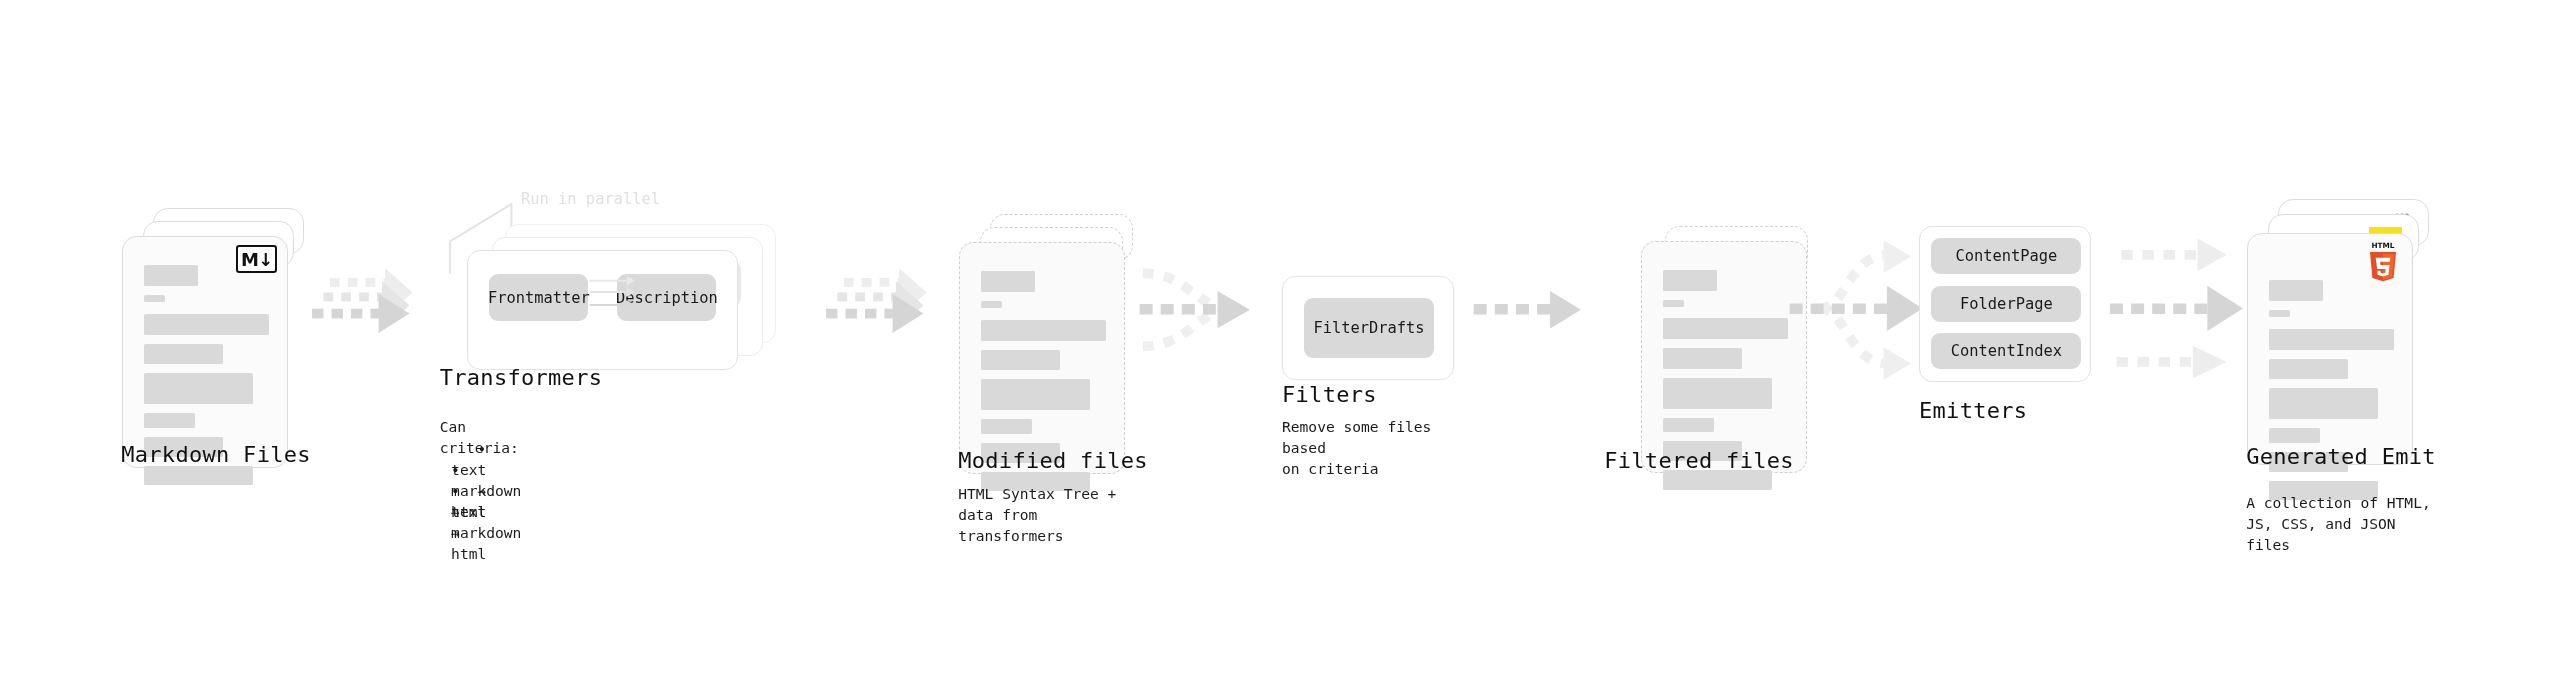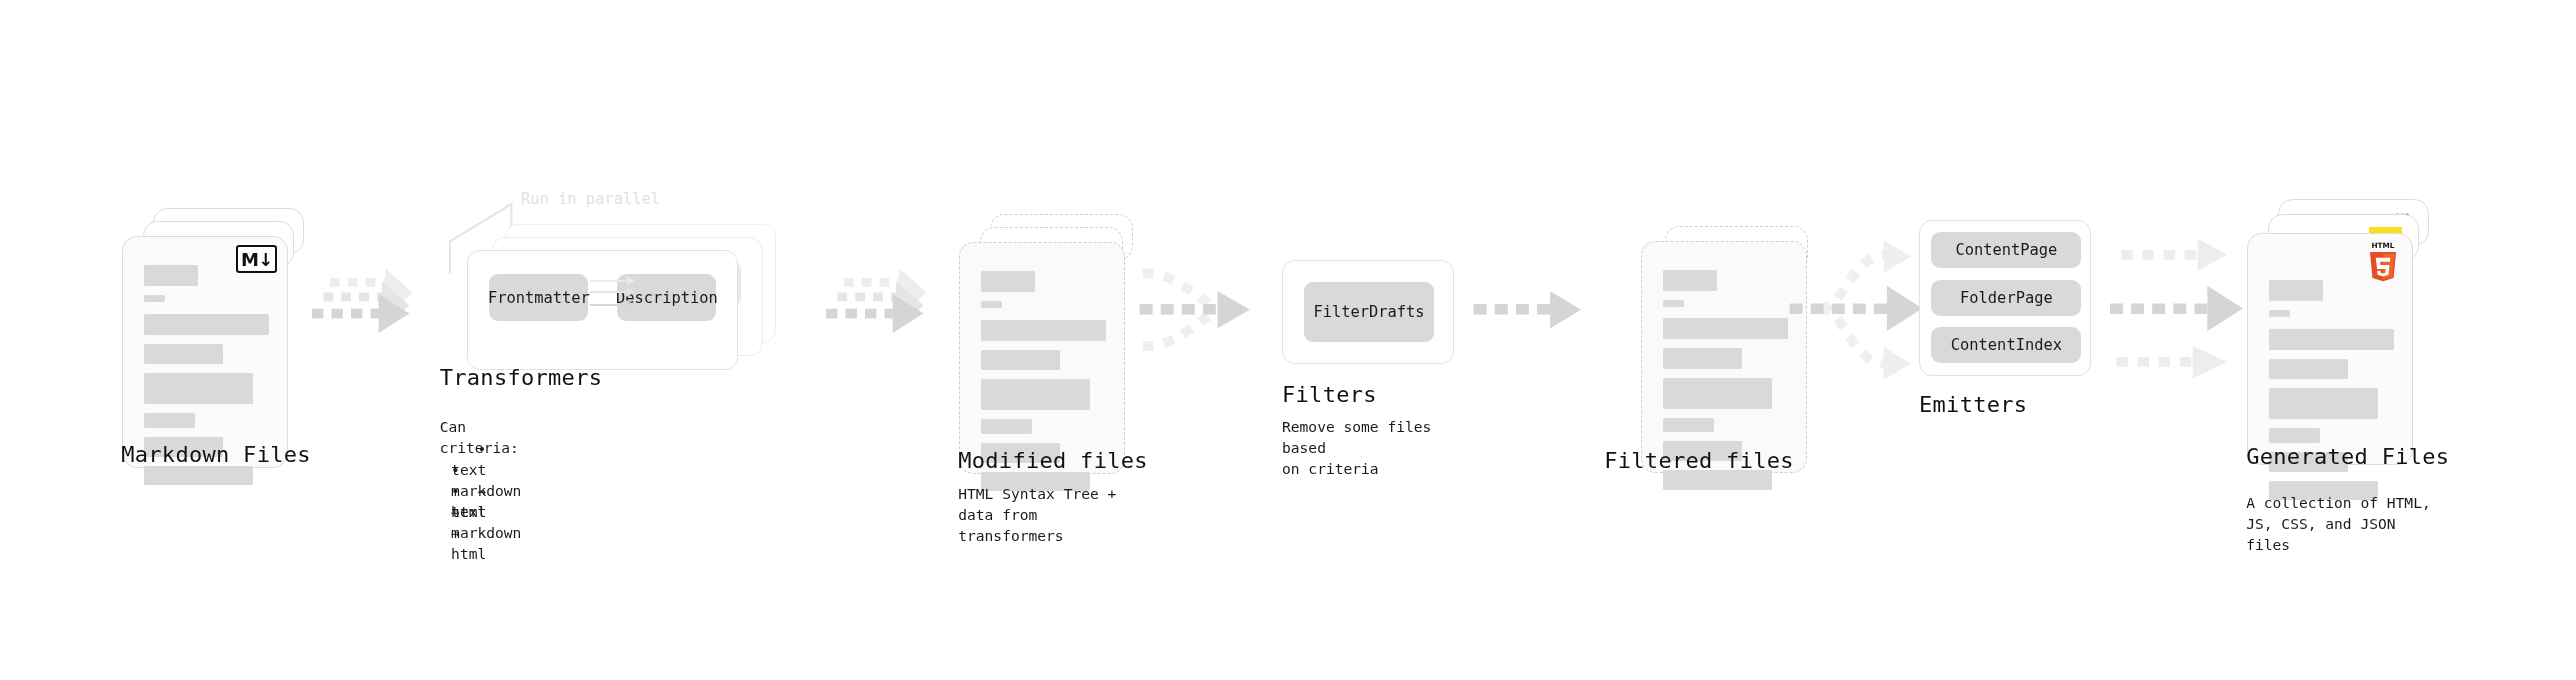--- a/index.html
+++ b/index.html
@@ -245,21 +245,21 @@
         <rect x="2" y="44" width="16" height="13"></rect>
           <rect x="28" y="44" width="16" height="13"></rect>
         <rect x="54" y="44" width="16" height="13"></rect>
           <rect x="80" y="44" width="16" height="13"></rect>
         <polygon points="98,28 138,51 98,74"></polygon>
       </g>
     </svg>
   </div>
 
   <div class="node" style="left:1282px;top:260px;">
-    <div class="group" style="position:relative;left:0;top:0;width:172px;height:104px;">
+    <div class="group" style="position:relative;left:0;top:16px;width:172px;height:104px;">
       <div class="chip" style="left:21px;top:21px;width:130px;height:60px;">FilterDrafts</div>
     </div>
     <div class="title" style="position:absolute;left:0px;top:122px;">Filters</div>
     <div class="desc" style="position:absolute;left:0px;top:156px;">Remove some files based
 on criteria</div>
   </div>
 
   <div class="node" style="left:1472px;top:286px;">
     <svg width="122" height="49" viewBox="0 0 150 60">
       <g fill="#d5d5d5">
@@ -301,21 +301,21 @@
         <rect x="2" y="82" width="16" height="13"></rect>
           <rect x="28" y="82" width="16" height="13"></rect>
         <rect x="54" y="82" width="16" height="13"></rect>
           <rect x="80" y="82" width="16" height="13"></rect>
         <rect x="106" y="82" width="16" height="13"></rect>
         <polygon points="122,60 166,88 122,116"></polygon>
       </g>
     </svg>
   </div>
 
-  <div class="node" style="left:1919px;top:220px;text-align:right;">
+  <div class="node" style="left:1919px;top:226px;text-align:right;">
     <div class="group" style="position:relative;left:0;top:0;width:172px;height:156px;">
       <div class="chip" style="left:11.4px;top:11.4px;width:150px;height:36px;">ContentPage</div>
       <div class="chip" style="left:11.4px;top:59px;width:150px;height:36px;">FolderPage</div>
       <div class="chip" style="left:11.4px;top:106px;width:150px;height:36px;">ContentIndex</div>
     </div>
     <div class="title" style="position:absolute;left:0px;top:172px;">Emitters</div>
   </div>
 
   <div class="node" style="left:2108px;top:237px;">
     <svg width="163" height="146" viewBox="0 0 200 180">
@@ -371,19 +371,19 @@
           <div class="ln" style="width:21px;height:7.3px;margin-bottom:11.4px;"></div>
           <div class="ln" style="width:100%;height:21px;"></div>
           <div class="ln" style="width:63%;height:20.3px;"></div>
           <div class="ln" style="width:87%;height:31px;"></div>
           <div class="ln" style="width:41%;height:14.6px;"></div>
           <div class="ln" style="width:63%;height:20.3px;"></div>
           <div class="ln" style="width:87%;height:19.5px;"></div>
         </div>
       </div>
     </div>
-    <div class="title" style="position:absolute;left:-0.8px;top:286px;">Generated Files</div>
+    <div class="title" style="position:absolute;left:-0.8px;top:286px;">Generated Emit</div>
     <div class="desc" style="position:absolute;left:-0.8px;top:320px;margin-top:14px;">A collection of HTML,
 JS, CSS, and JSON files</div>
   </div>
 
 </div>
 
 
 </body></html>

